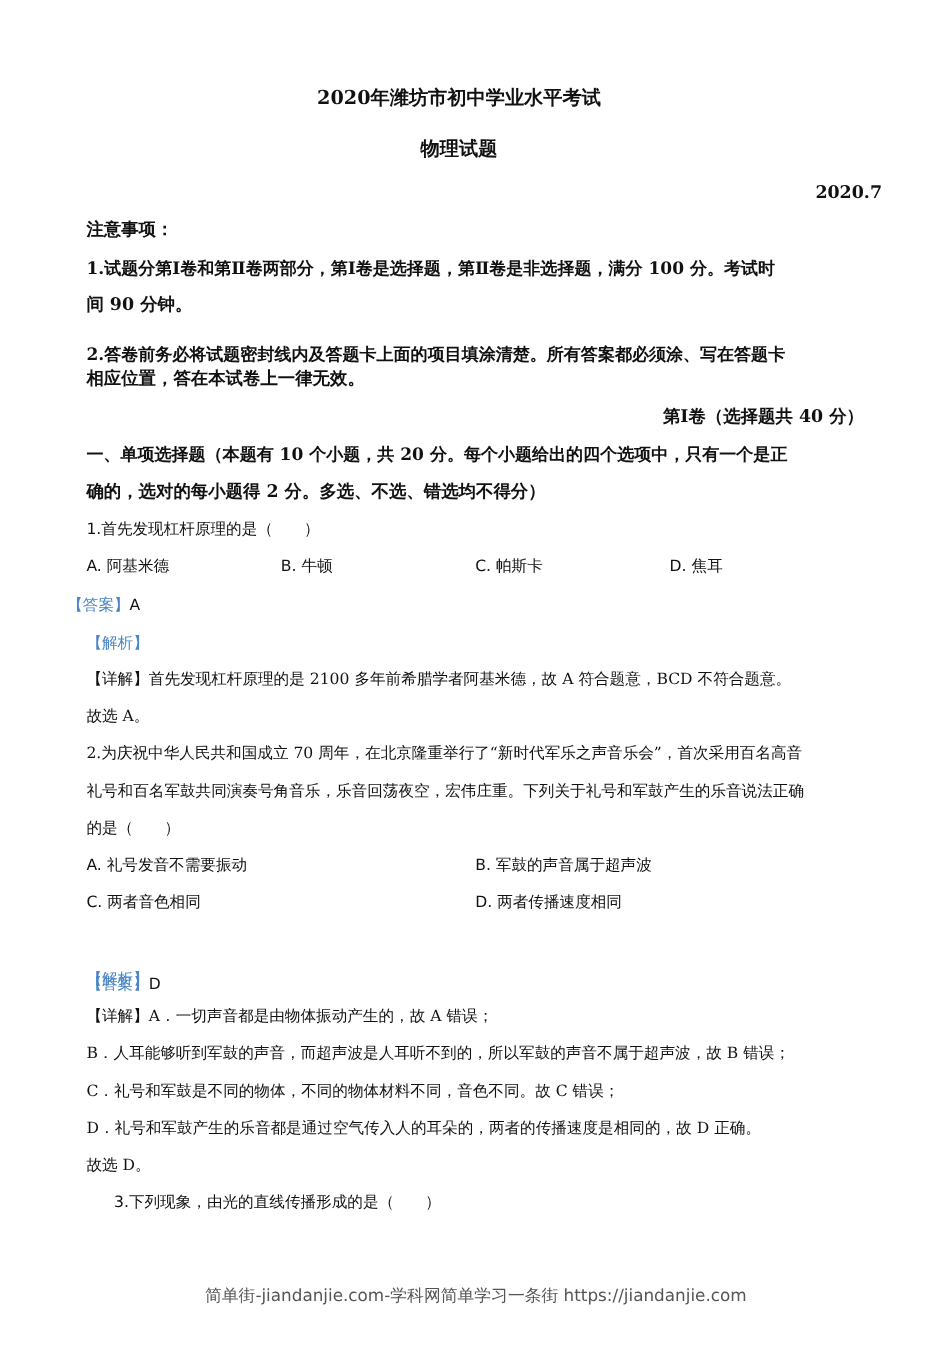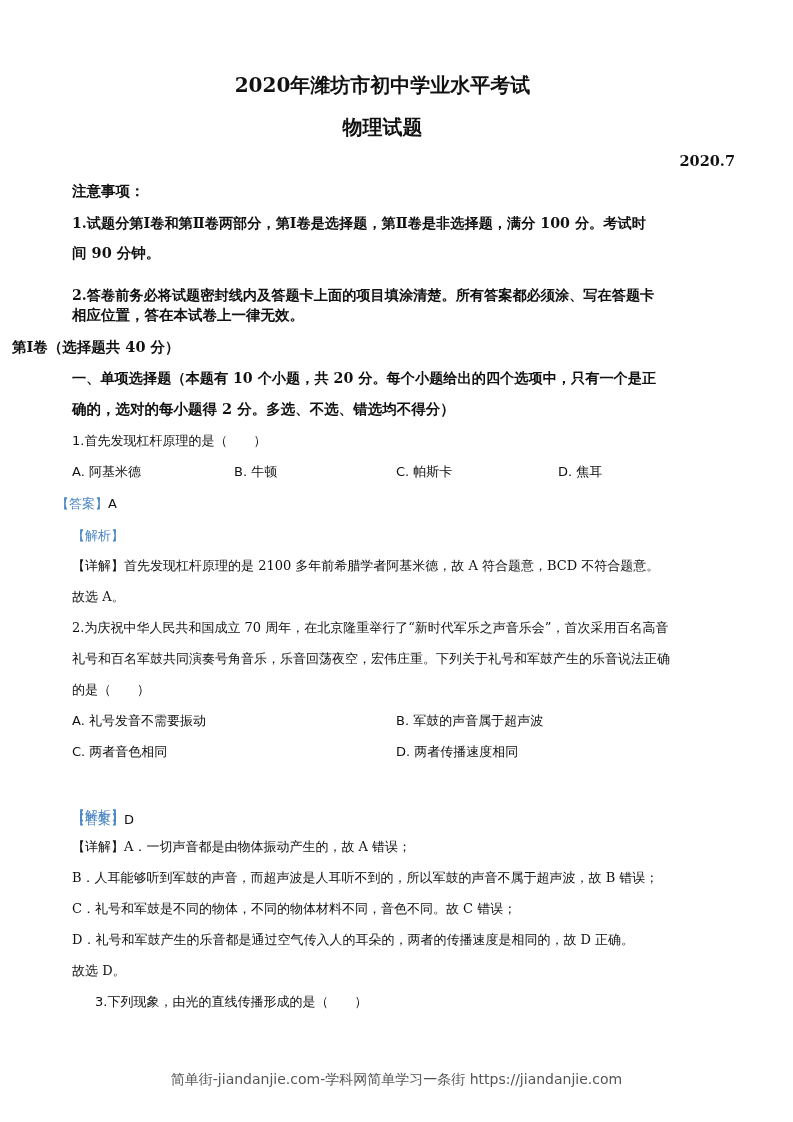--- a/index.html
+++ b/index.html
@@ -1,20 +1,20 @@
 <!DOCTYPE html>
 <html><head>
   <meta charset="utf-8">
   <style>
     html, body { margin: 0; padding: 0; background: #ffffff; }
     body { width: 793px; height: 1122px; position: relative; overflow: hidden;
       font-family: "DejaVu Serif", "Liberation Serif", serif; color: #111; }
     .page { position: absolute; left: 0; top: 0; width: 793px; height: 1122px; }
     .abs { position: absolute; white-space: nowrap; }
-    .title { left: 0; width: 765px; text-align: center; font-weight: bold; font-size: 20px; }
+    .title { left: 0; width: 765px; text-align: center; font-weight: bold; font-size: 16px; }
     .bold { font-weight: bold; font-size: 14.5px; }
     .body { font-size: 13px; }
     .sans { font-family: "DejaVu Sans", "Liberation Sans", sans-serif; }
     .blue { color: #4a86c5; }
     .footer { left: 0; width: 793px; text-align: center; font-family: "DejaVu Sans", "Liberation Sans", sans-serif; font-size: 14px; color: #555; }
   </style>
 </head>
 <body>
 
 <div class="page">
@@ -22,21 +22,21 @@
   <div class="abs title" style="top:72px;">2020年潍坊市初中学业水平考试</div>
   <div class="abs title" style="top:114px;">物理试题</div>
   <div class="abs bold" style="top:152px; right:58px;">2020.7</div>
 
   <div class="abs bold" style="top:182px; left:72px;">注意事项：</div>
   <div class="abs bold" style="top:214px; left:72px; font-size:14.2px;">1.试题分第Ⅰ卷和第Ⅱ卷两部分，第Ⅰ卷是选择题，第Ⅱ卷是非选择题，满分 100 分。考试时</div>
   <div class="abs bold" style="top:244px; left:72px;">间 90 分钟。</div>
   <div class="abs bold" style="top:276px; left:72px; font-size:14.2px;margin-top:10px;">2.答卷前务必将试题密封线内及答题卡上面的项目填涂清楚。所有答案都必须涂、写在答题卡</div>
   <div class="abs bold" style="top:306px; left:72px;">相应位置，答在本试卷上一律无效。</div>
 
-  <div class="abs bold" style="top:338px; left:12px; width:720px; text-align:left;">第Ⅰ卷（选择题共 40 分）</div>
+  <div class="abs bold" style="top:338px; left:0; width:720px; text-align:right;">第Ⅰ卷（选择题共 40 分）</div>
   <div class="abs bold" style="top:369px; left:72px; font-size:14.2px;">一、单项选择题（本题有 10 个小题，共 20 分。每个小题给出的四个选项中，只有一个是正</div>
   <div class="abs bold" style="top:400px; left:72px;">确的，选对的每小题得 2 分。多选、不选、错选均不得分）</div>
 
   <div class="abs body sans" style="top:432px; left:72px;">1.首先发现杠杆原理的是（　　）</div>
   <div class="abs body sans" style="top:463px; left:72px;">A. 阿基米德</div>
   <div class="abs body sans" style="top:463px; left:234px;">B. 牛顿</div>
   <div class="abs body sans" style="top:463px; left:396px;">C. 帕斯卡</div>
   <div class="abs body sans" style="top:463px; left:558px;">D. 焦耳</div>
   <div class="abs body sans" style="top:495px; left:56px;">
     <span class="blue">【答案】</span><span>A</span>

